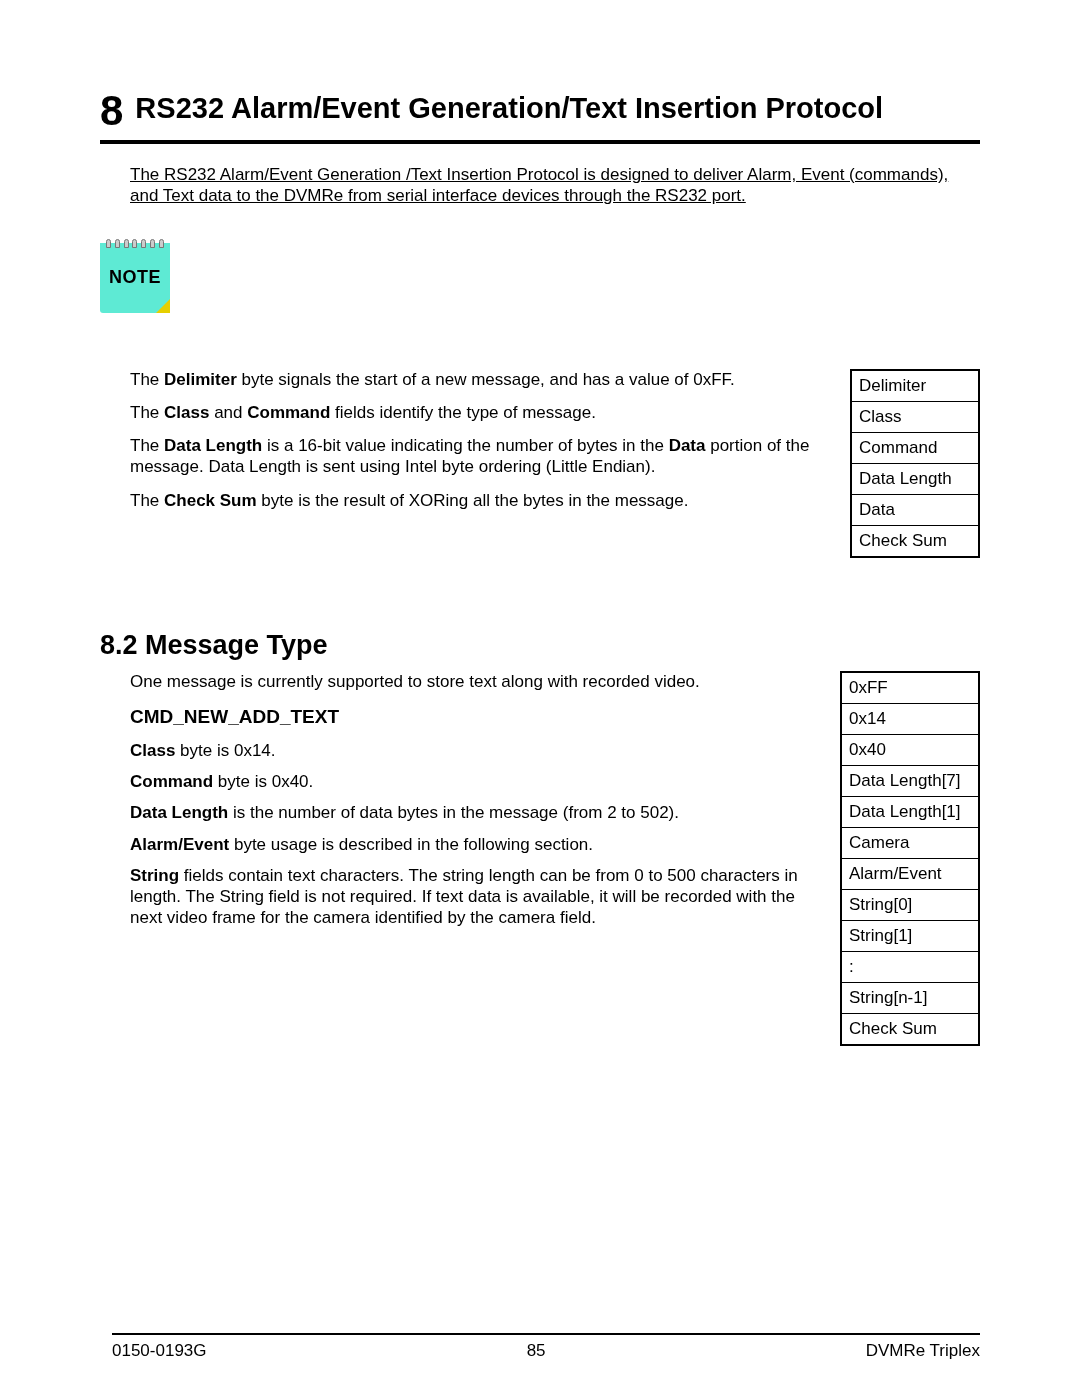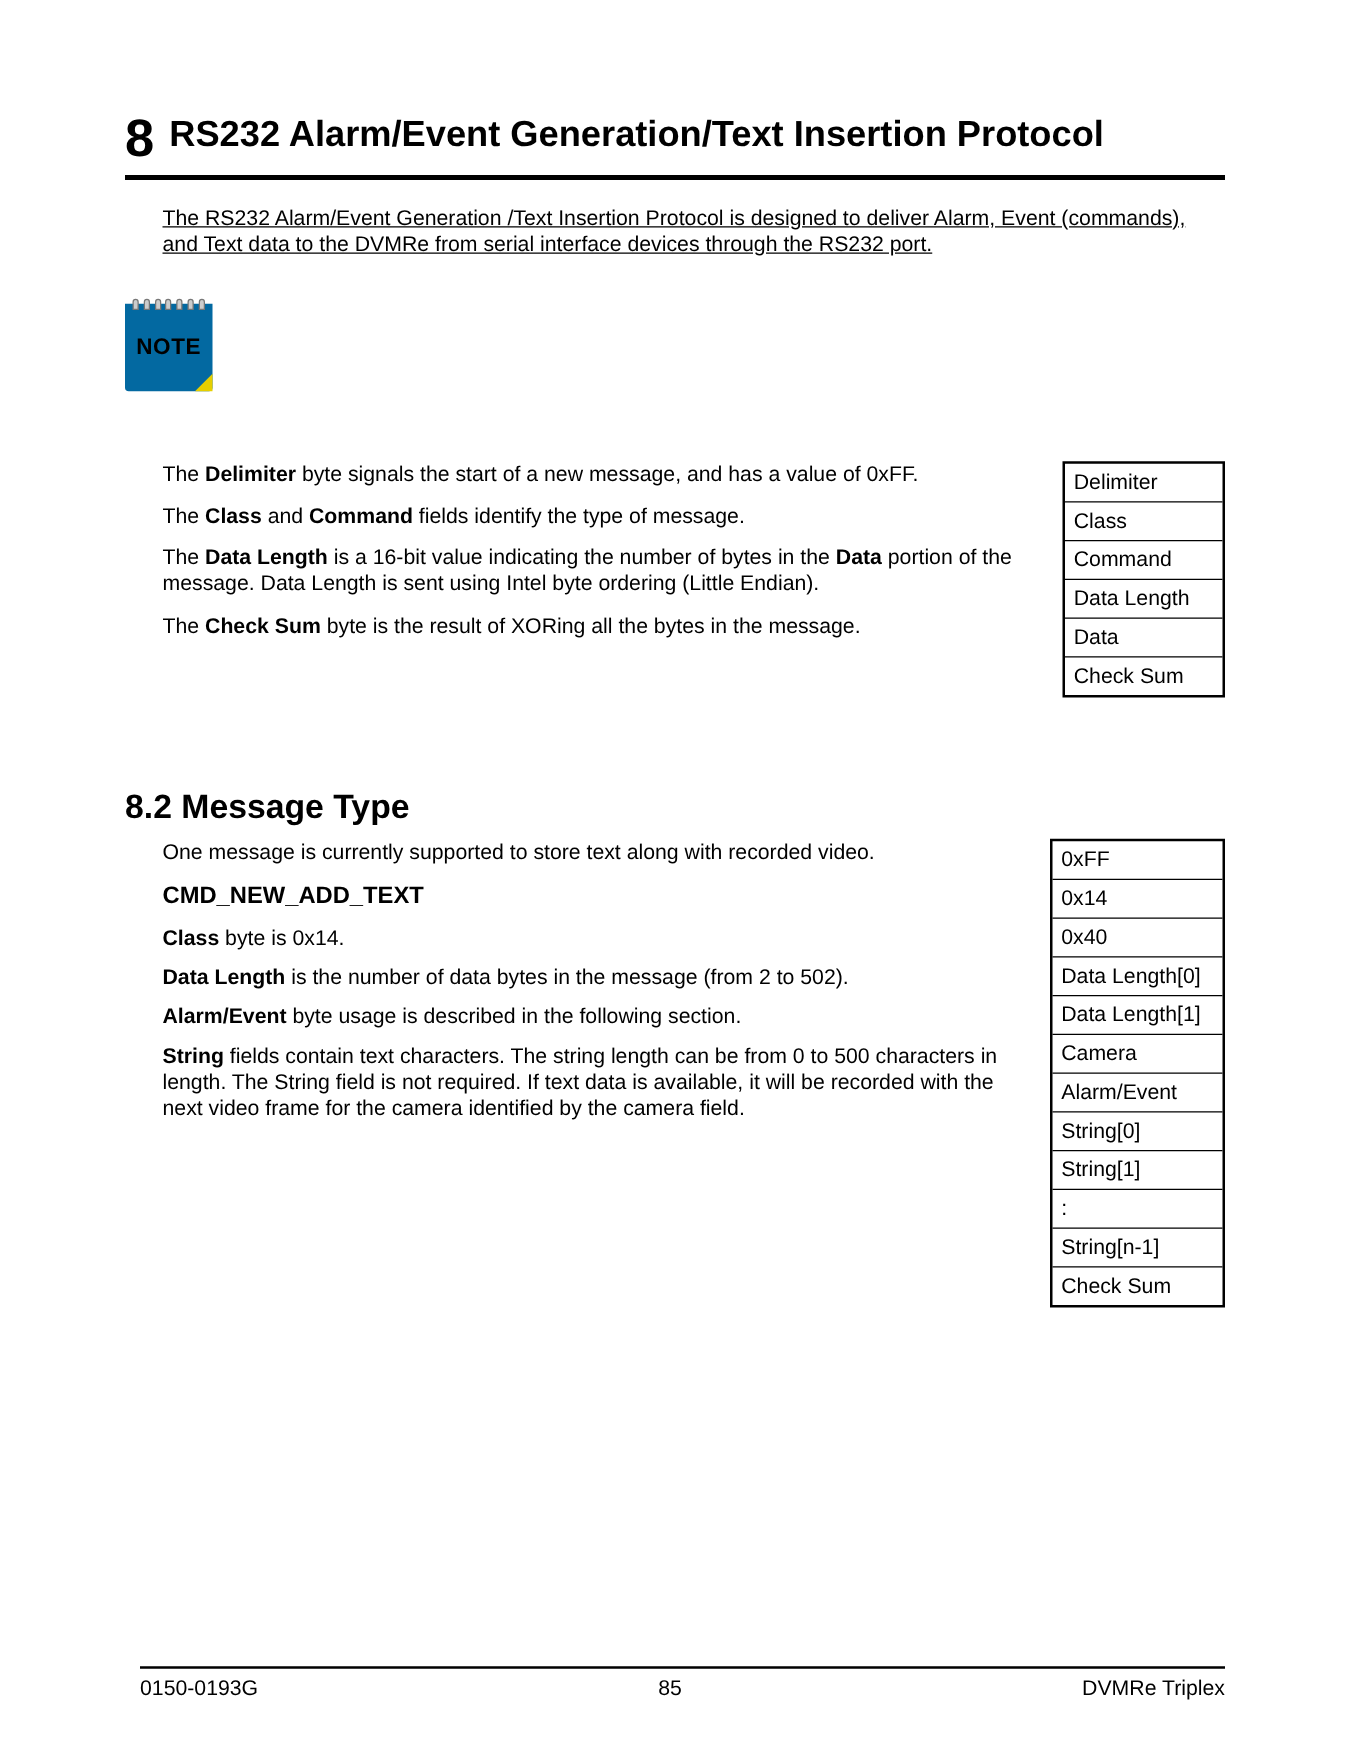--- a/index.html
+++ b/index.html
@@ -47,21 +47,21 @@
       text-decoration: underline;
     }
     .note-row {
       display: flex;
       align-items: flex-start;
       margin-bottom: 56px;
     }
     .note-icon {
       width: 70px;
       height: 70px;
-      background: #0369a1;
+      background: #5eead4;
       border-radius: 0 0 3px 3px;
       margin-right: 20px;
       position: relative;
       display: flex;
       align-items: center;
       justify-content: center;
       flex-shrink: 0;
     }
     .note-binding {
       position: absolute;
@@ -222,30 +222,31 @@
   </div>
 </div>
 
 <div class="section-block">
   <div class="section-heading">8.2  Message Type</div>
   <div class="columns">
     <div class="left-col">
       <p class="para">One message is currently supported to store text along with recorded video.</p>
       <div class="sub-heading">CMD_NEW_ADD_TEXT</div>
       <p class="para-tight"><b>Class</b><span> byte is 0x14.</span></p>
+      <p class="para-tight"><b>Command</b><span> byte is 0x40.</span></p>
       <p class="para-tight"><b>Data Length</b><span> is the number of data bytes in the message (from 2 to 502).</span></p>
       <p class="para-tight"><b>Alarm/Event</b><span> byte usage is described in the following section.</span></p>
       <p class="para-tight"><b>String</b><span> fields contain text characters.  The string length can be from 0 to 500 characters in length. The String field is not required. If text data is available, it will be recorded with the next video frame for the camera identified by the camera field.</span></p>
     </div>
     <div class="right-col-wide">
       <div class="struct-table">
         <div class="struct-cell">0xFF</div>
         <div class="struct-cell">0x14</div>
         <div class="struct-cell">0x40</div>
-        <div class="struct-cell">Data Length[0]</div>
+        <div class="struct-cell">Data Length[7]</div>
         <div class="struct-cell">Data Length[1]</div>
         <div class="struct-cell">Camera</div>
         <div class="struct-cell">Alarm/Event</div>
         <div class="struct-cell">String[0]</div>
         <div class="struct-cell">String[1]</div>
         <div class="struct-cell">:</div>
         <div class="struct-cell">String[n-1]</div>
         <div class="struct-cell">Check Sum</div>
       </div>
     </div>

